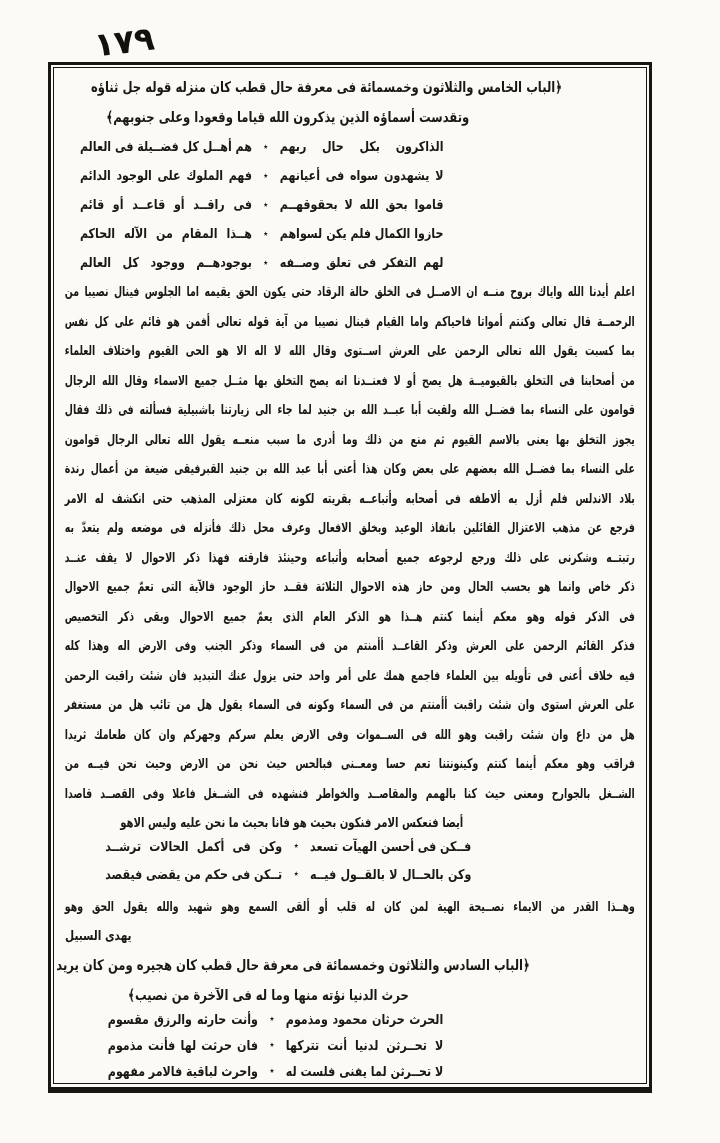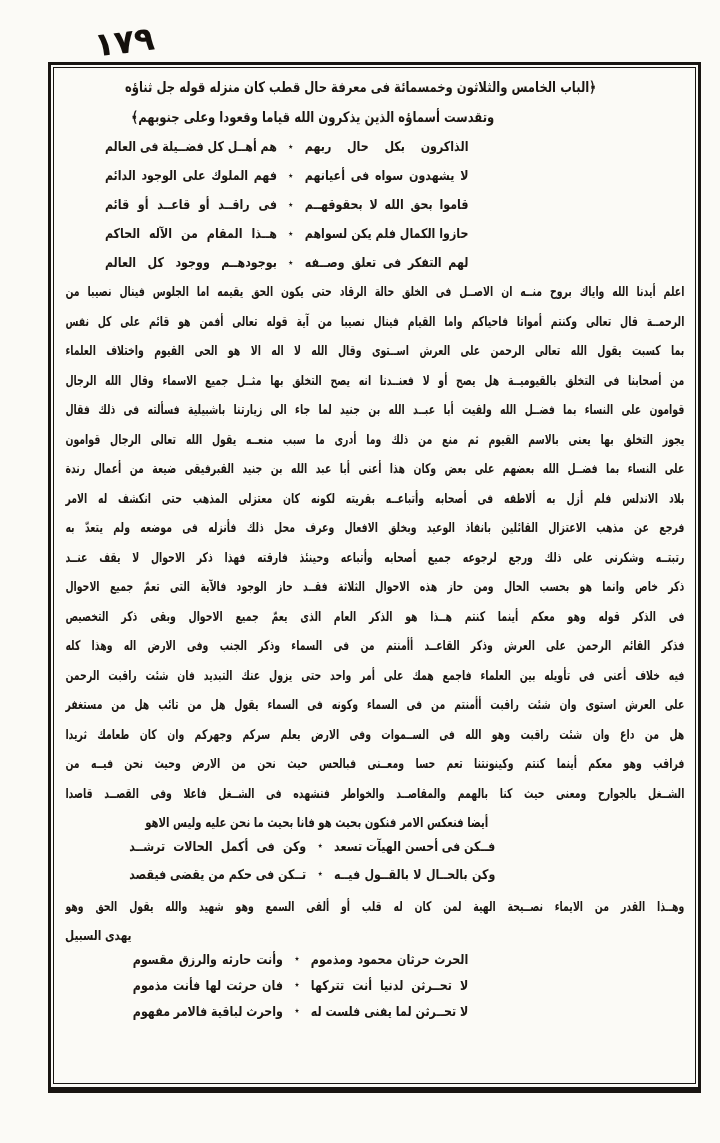--- a/index.html
+++ b/index.html
@@ -11,21 +11,21 @@
   .sheet{
     position:relative;width:720px;height:1143px;
     color:#1d1813;direction:rtl;
   }
   .page-number{
     position:absolute;top:22px;left:94px;
     font-size:33px;font-weight:bold;letter-spacing:2px;
     transform:rotate(-7deg);direction:ltr;color:#14100c;
   }
   .frame{
-    position:absolute;left:48px;top:62px;width:653px;height:1031px;
+    position:absolute;left:48px;top:62px;width:604px;height:1031px;
     box-sizing:border-box;
     border:3px solid #191512;border-bottom-width:6px;
   }
   .frame-inner{
     position:absolute;top:2px;left:2px;right:2px;bottom:3px;
     border:1px solid #191512;
     box-sizing:border-box;
     padding:4px 11px 0;
     overflow:hidden;
     font-weight:bold;
@@ -155,20 +155,24 @@
           <span class="hemi">وكن فى أكمل الحالات ترشــد</span>
 
           <span class="hemi">وكن بالحــال لا بالقــول فيــه</span>
           <span class="star">٭</span>
           <span class="hemi">تــكن فى حكم من يقضى فيقصد</span>
         </div>
 
       <div class="prose-line closing">وهــذا القدر من الايماء نصــيحة الهية لمن كان له قلب أو ألقى السمع وهو شهيد والله يقول الحق وهو</div>
       <div class="tail">يهدى السبيل</div>
 
+      <div>
+        <div class="heading-line h536-l1">﴿الباب السادس والثلاثون وخمسمائة فى معرفة حال قطب كان هجيره ومن كان يريد</div>
+        <div class="heading-line h536-l2">حرث الدنيا نؤته منها وما له فى الآخرة من نصيب﴾</div>
+      </div>
 
       <div class="poem poem3">
 
           <span class="hemi">الحرث حرثان محمود ومذموم</span>
           <span class="star">٭</span>
           <span class="hemi">وأنت حارثه والرزق مقسوم</span>
 
           <span class="hemi">لا تحــرثن لدنيا أنت تتركها</span>
           <span class="star">٭</span>
           <span class="hemi">فان حرثت لها فأنت مذموم</span>

